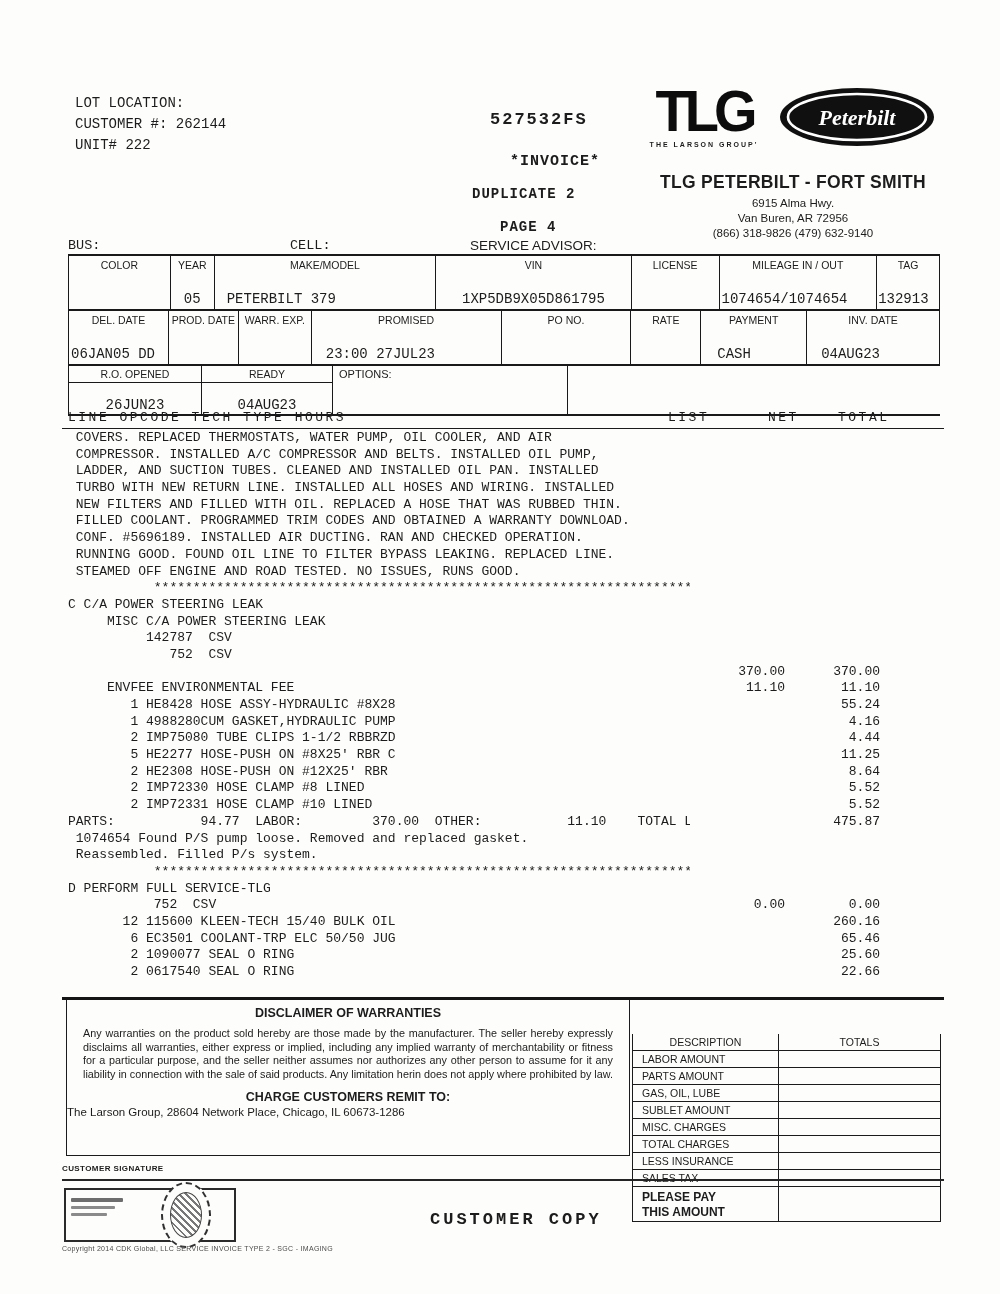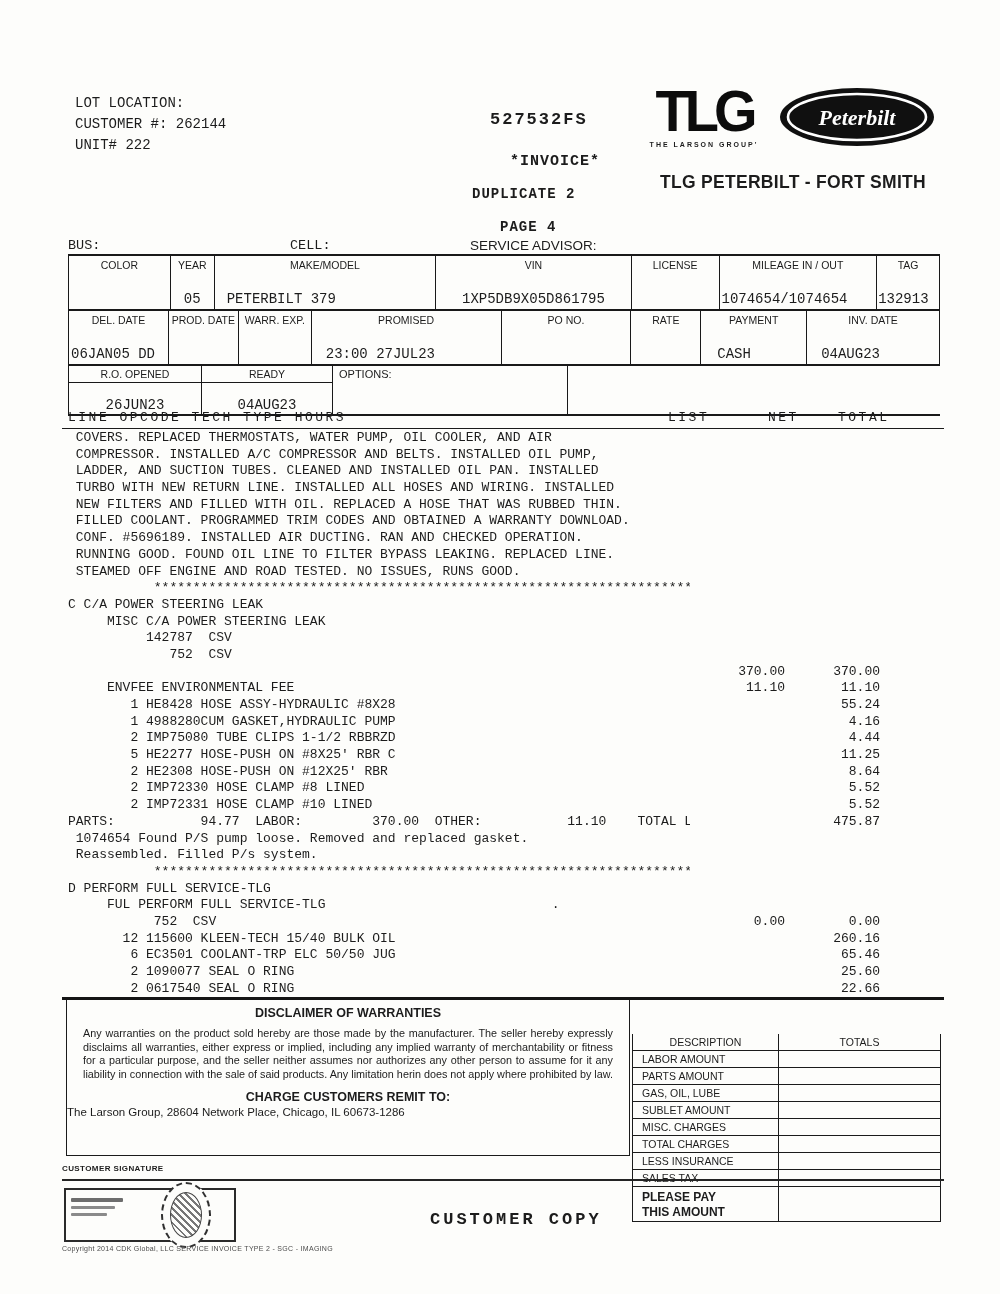--- a/index.html
+++ b/index.html
@@ -110,20 +110,25 @@
         <div class="tlg-word">TLG</div>
         <div class="tlg-sub">THE LARSON GROUP'</div>
       </div>
       <svg width="158" height="62" viewBox="0 0 158 62">
         <ellipse cx="79" cy="31" rx="77" ry="29" fill="#101010"></ellipse>
         <ellipse cx="79" cy="31" rx="69" ry="23" fill="none" stroke="#ffffff" stroke-width="2.6"></ellipse>
         <text x="79" y="39" text-anchor="middle" font-family="Liberation Serif, serif" font-style="italic" font-weight="bold" font-size="22" fill="#ffffff">Peterbilt</text>
       </svg>
     </div>
     <div class="dealer-name">TLG PETERBILT - FORT SMITH</div>
+    <div class="dealer-addr">
+      <div>6915 Alma Hwy.</div>
+      <div>Van Buren, AR 72956</div>
+      <div>(866) 318-9826  (479) 632-9140</div>
+    </div>
   </div>
 
   <div class="abs contact">
     <span class="bus">BUS:</span>
     <span class="cell">CELL:</span>
     <span class="svc">SERVICE ADVISOR:</span>
   </div>
 
   <div class="abs vtable">
 
@@ -380,25 +385,20 @@
         <span class="bl-v1"></span>
         <span class="bl-v2"></span>
       </div>
 
       <div class="bl">
         <span class="bl-left">D PERFORM FULL SERVICE-TLG</span>
         <span class="bl-v1"></span>
         <span class="bl-v2"></span>
       </div>
 
-      <div class="bl">
-        <span class="bl-left">     FUL PERFORM FULL SERVICE-TLG                             .</span>
-        <span class="bl-v1"></span>
-        <span class="bl-v2"></span>
-      </div>
 
       <div class="bl">
         <span class="bl-left">           752  CSV</span>
         <span class="bl-v1">0.00</span>
         <span class="bl-v2">0.00</span>
       </div>
 
       <div class="bl">
         <span class="bl-left">       12 115600 KLEEN-TECH 15/40 BULK OIL</span>
         <span class="bl-v1"></span>

